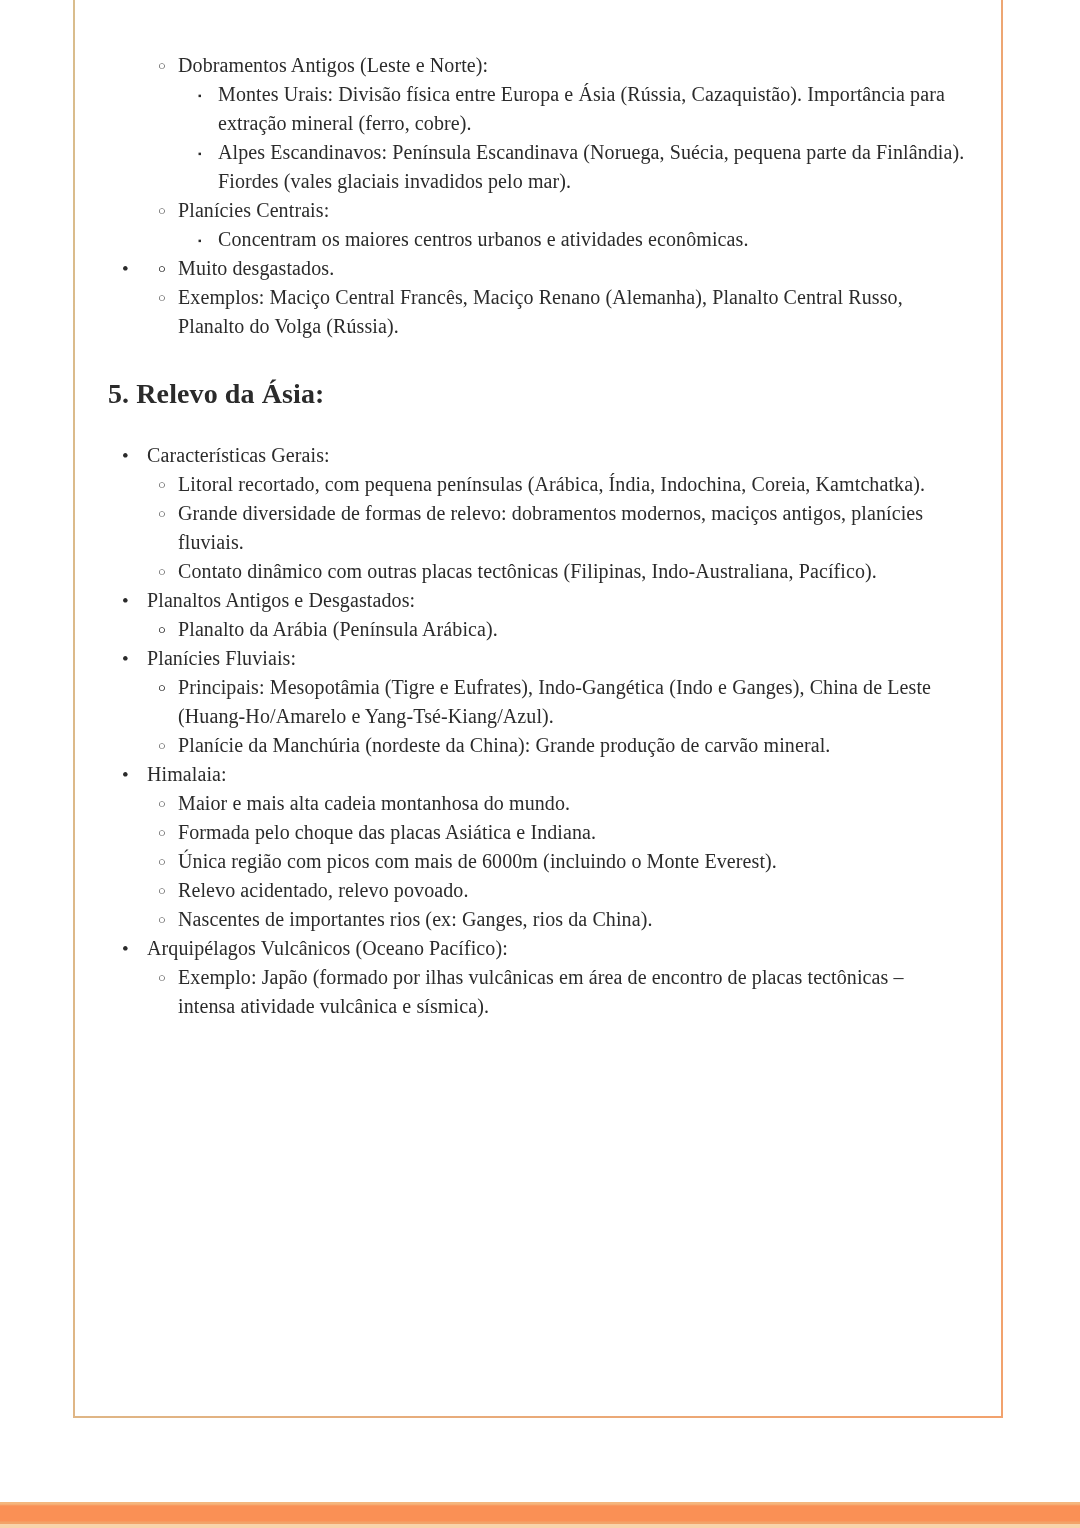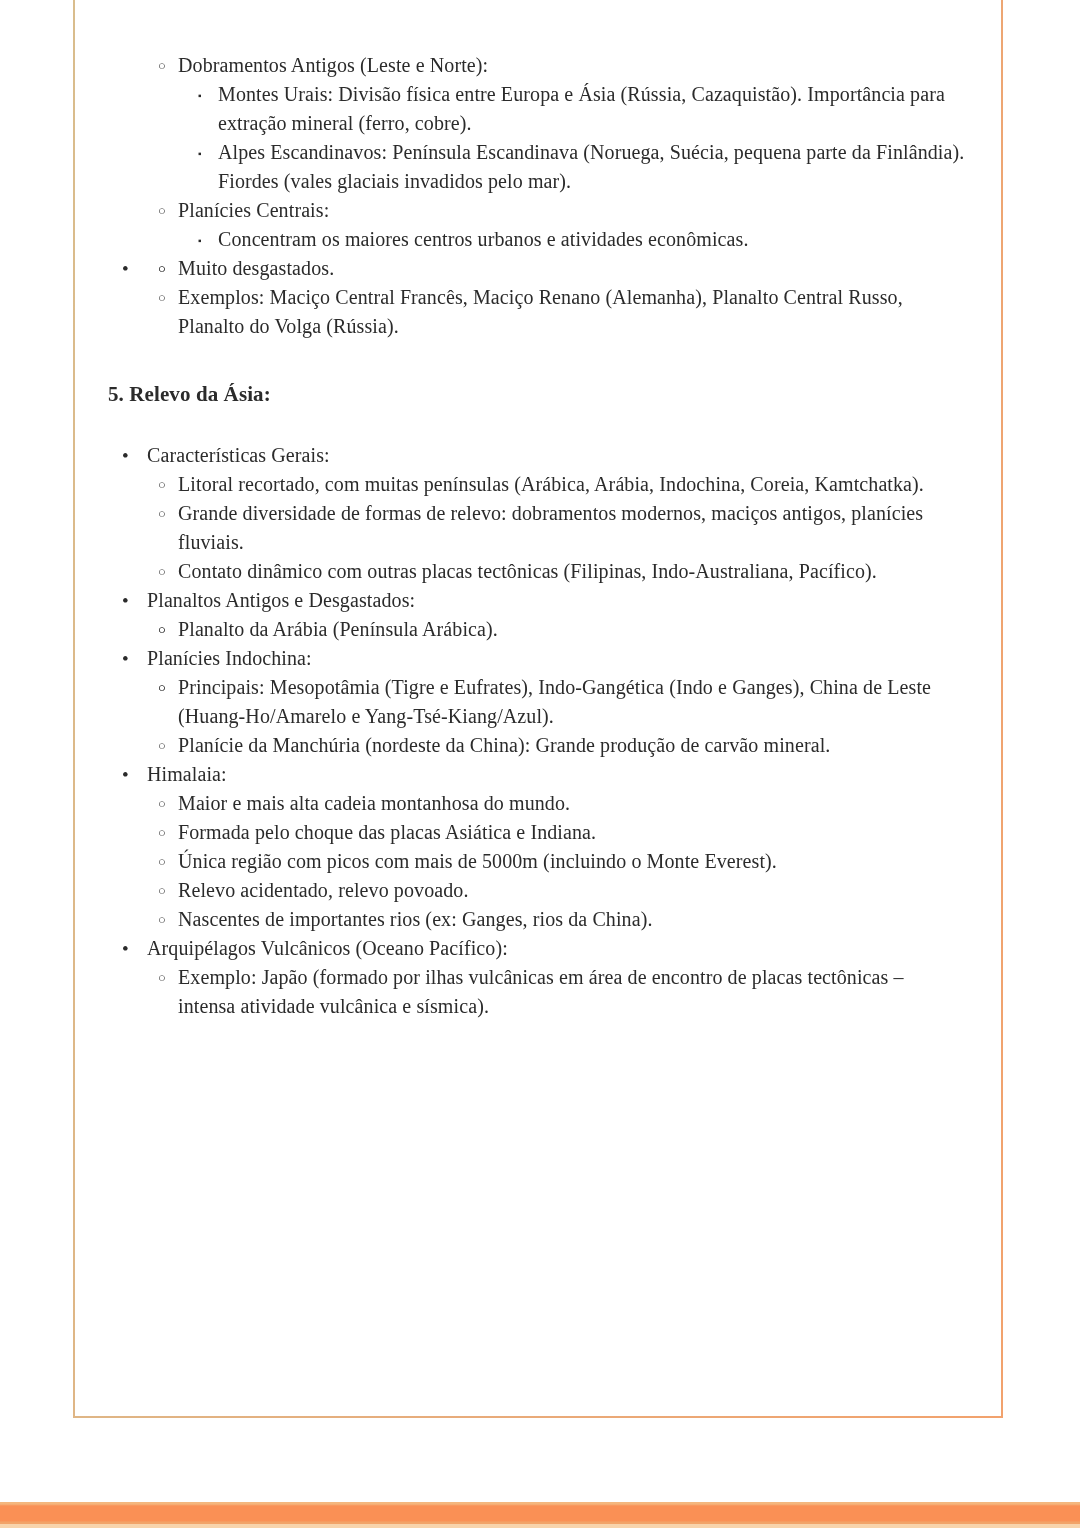--- a/index.html
+++ b/index.html
@@ -28,21 +28,21 @@
   ul.doc-list li{position:relative;}
   li.lv1{padding-left:72px;}
   li.lv2{padding-left:103px;}
   li.lv3{padding-left:143px;}
   .marker{position:absolute;top:0;line-height:29px;color:#2b2b2b;}
   li.lv1 > .marker{left:47px;font-size:19px;}
   li.lv2 > .marker{left:83px;font-size:13px;}
   li.lv3 > .marker{left:123px;font-size:10px;top:1px;}
   h2.section-heading{
     margin:38px 0 32px 33px;
-    font-size:21px;line-height:30px;
+    font-size:28px;line-height:30px;
     font-weight:bold;color:#2b2b2b;
   }
   .footer-bar{
     position:absolute;left:0;top:1502px;width:1080px;height:22px;
     background:linear-gradient(#f4b77e 0%,#f4b77e 9%,#fa9055 18%,#fa9055 84%,#f2a368 92%,#f2a368 100%);
   }
   .footer-bar-under{
     position:absolute;left:0;top:1524px;width:1080px;height:4px;
     background:#f8d4ac;
   }
@@ -60,34 +60,34 @@
       <li class="lv2"><span class="marker">○</span><span>Planícies Centrais:</span></li>
       <li class="lv3"><span class="marker">▪</span><span>Concentram os maiores centros urbanos e atividades econômicas.</span></li>
       <li class="lv2"><span class="marker">○</span></li>
       <li class="lv1"><span class="marker">•</span></li>
       <li class="lv2"><span class="marker">○</span><span>Muito desgastados.</span></li>
       <li class="lv2"><span class="marker">○</span><span>Exemplos: Maciço Central Francês, Maciço Renano (Alemanha), Planalto Central Russo, Planalto do Volga (Rússia).</span></li>
     </ul>
   <h2 class="section-heading">5. Relevo da Ásia:</h2>
   <ul class="doc-list" id="list-asia">
       <li class="lv1"><span class="marker">•</span><span>Características Gerais:</span></li>
-      <li class="lv2"><span class="marker">○</span><span>Litoral recortado, com muitas penínsulas (Arábica, Arábia, Indochina, Coreia, Kamtchatka).</span></li>
+      <li class="lv2"><span class="marker">○</span><span>Litoral recortado, com pequena penínsulas (Arábica, Índia, Indochina, Coreia, Kamtchatka).</span></li>
       <li class="lv2"><span class="marker">○</span><span>Grande diversidade de formas de relevo: dobramentos modernos, maciços antigos, planícies fluviais.</span></li>
       <li class="lv2"><span class="marker">○</span><span>Contato dinâmico com outras placas tectônicas (Filipinas, Indo-Australiana, Pacífico).</span></li>
       <li class="lv1"><span class="marker">•</span><span>Planaltos Antigos e Desgastados:</span></li>
       <li class="lv2"><span class="marker">○</span></li>
       <li class="lv2"><span class="marker">○</span><span>Planalto da Arábia (Península Arábica).</span></li>
-      <li class="lv1"><span class="marker">•</span><span>Planícies Indochina:</span></li>
+      <li class="lv1"><span class="marker">•</span><span>Planícies Fluviais:</span></li>
       <li class="lv2"><span class="marker">○</span></li>
       <li class="lv2"><span class="marker">○</span><span>Principais: Mesopotâmia (Tigre e Eufrates), Indo-Gangética (Indo e Ganges), China de Leste (Huang-Ho/Amarelo e Yang-Tsé-Kiang/Azul).</span></li>
       <li class="lv2"><span class="marker">○</span><span>Planície da Manchúria (nordeste da China): Grande produção de carvão mineral.</span></li>
       <li class="lv1"><span class="marker">•</span><span>Himalaia:</span></li>
       <li class="lv2"><span class="marker">○</span><span>Maior e mais alta cadeia montanhosa do mundo.</span></li>
       <li class="lv2"><span class="marker">○</span><span>Formada pelo choque das placas Asiática e Indiana.</span></li>
-      <li class="lv2"><span class="marker">○</span><span>Única região com picos com mais de 5000m (incluindo o Monte Everest).</span></li>
+      <li class="lv2"><span class="marker">○</span><span>Única região com picos com mais de 6000m (incluindo o Monte Everest).</span></li>
       <li class="lv2"><span class="marker">○</span><span>Relevo acidentado, relevo povoado.</span></li>
       <li class="lv2"><span class="marker">○</span><span>Nascentes de importantes rios (ex: Ganges, rios da China).</span></li>
       <li class="lv1"><span class="marker">•</span><span>Arquipélagos Vulcânicos (Oceano Pacífico):</span></li>
       <li class="lv2"><span class="marker">○</span><span>Exemplo: Japão (formado por ilhas vulcânicas em área de encontro de placas tectônicas – intensa atividade vulcânica e sísmica).</span></li>
     </ul>
 </div>
 
 <div class="footer-bar"></div>
 <div class="footer-bar-under"></div>
 

